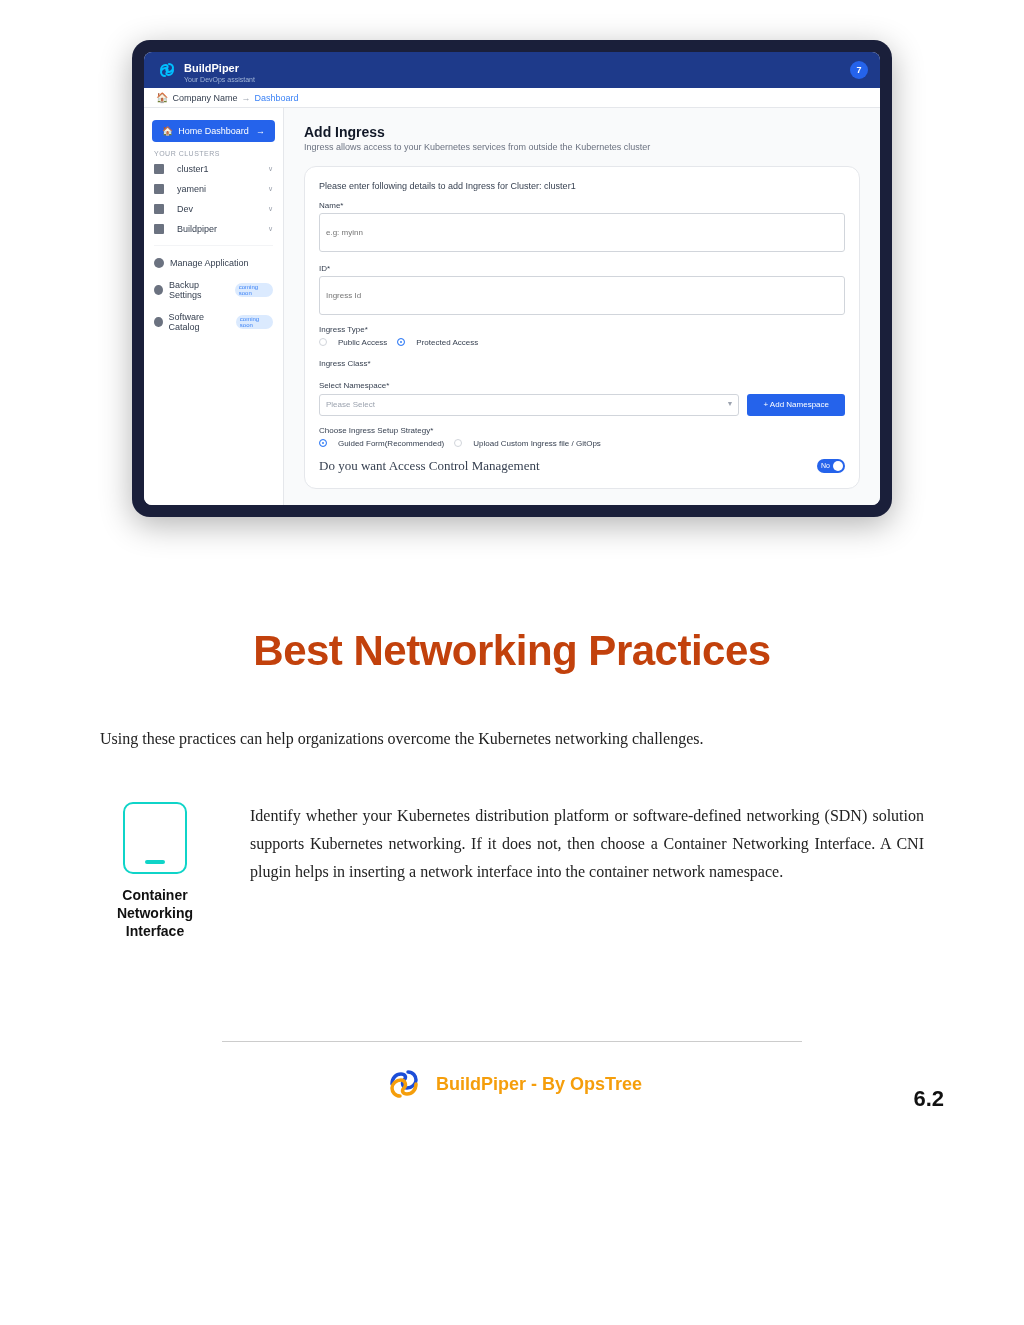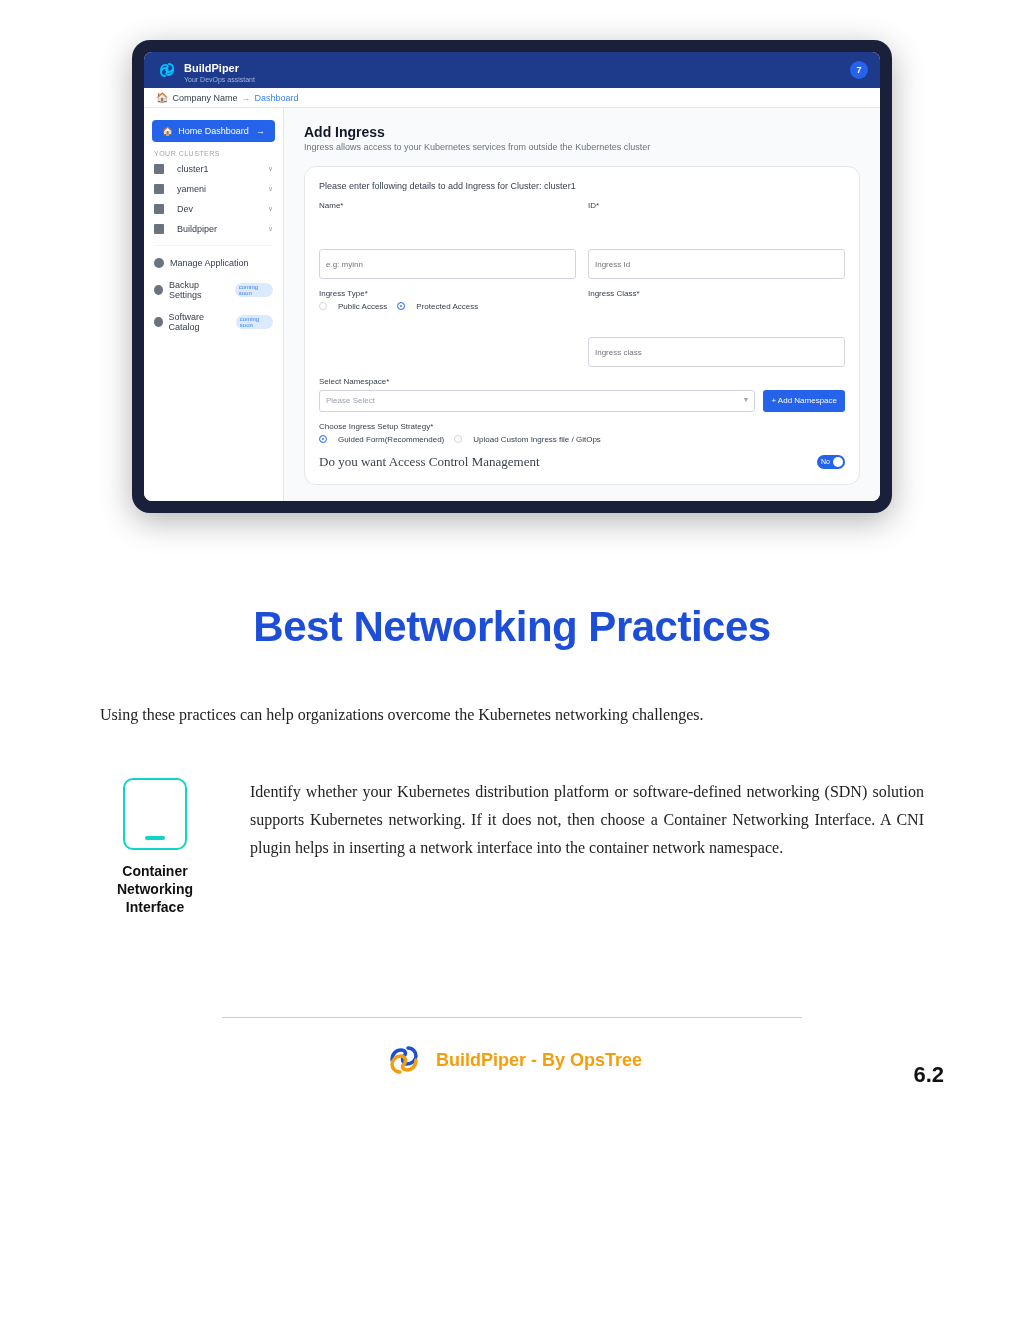--- a/index.html
+++ b/index.html
@@ -245,42 +245,42 @@
     .form-info-text {
       font-size: 9px;
       color: #374151;
       font-family: sans-serif;
       margin-bottom: 10px;
     }
     .form-row {
       display: flex;
       gap: 12px;
       margin-bottom: 10px;
+      flex-direction: column;
     }
     .form-group {
       flex: 1;
     }
     .form-label {
       font-size: 8px;
       color: #374151;
       font-family: sans-serif;
       margin-bottom: 3px;
       display: block;
     }
     .form-input {
       width: 100%;
-      height: 30px;
+      height: 39px;
       border: 1px solid #d1d5db;
       border-radius: 3px;
       padding: 0 6px;
       font-size: 8px;
       color: #9ca3af;
       font-family: sans-serif;
       background: #ffffff;
-      margin-top: 36px;
     }
     .radio-group {
       display: flex;
       gap: 10px;
       align-items: center;
       margin-top: 4px;
     }
     .radio-item {
       display: flex;
       align-items: flex-start;
@@ -323,21 +323,21 @@
       transform: translateY(-50%);
       font-size: 7px;
       color: #9ca3af;
       pointer-events: none;
     }
     .add-ns-btn {
       background: #2563eb;
       color: white;
       border: none;
       border-radius: 3px;
-      padding: 4px 8px;
+      padding: 4px 16px;
       font-size: 8px;
       font-family: sans-serif;
       cursor: pointer;
       white-space: nowrap;
       height: 22px;
     }
     .ns-row {
       display: flex;
       gap: 8px;
       align-items: flex-end;
@@ -382,25 +382,26 @@
 
     
     .content-section {
       padding: 40px 100px 30px;
     }
 
     .main-heading {
       text-align: center;
       font-size: 42px;
       font-weight: 900;
-      color: #1d4ed8;
+      color: #c2410c;
       font-family: 'Arial Black', 'Arial', sans-serif;
       letter-spacing: -0.5px;
       margin-bottom: 50px;
       line-height: 1.15;
+      margin-top: 20px;
     }
 
     .intro-paragraph {
       text-align: justify;
       font-size: 16px;
       color: #222222;
       line-height: 1.7;
       margin-bottom: 50px;
       font-family: Georgia, serif;
     }
@@ -638,21 +639,20 @@
                     <span>Public Access</span>
                   </label>
                   <label class="radio-item">
                     <div class="radio-dot selected"></div>
                     <span>Protected Access</span>
                   </label>
                 </div>
               </div>
               <div class="form-group">
                 <label class="form-label">Ingress Class*</label>
-                <input class="form-input" readonly="" placeholder="Ingress class" style="">
               </div>
             </div>
 
             <div class="ns-row">
               <div class="form-group">
                 <label class="form-label">Select Namespace*</label>
                 <div class="select-wrapper">
                   <select class="form-select">
                     <option>Please Select</option>
                   </select>

